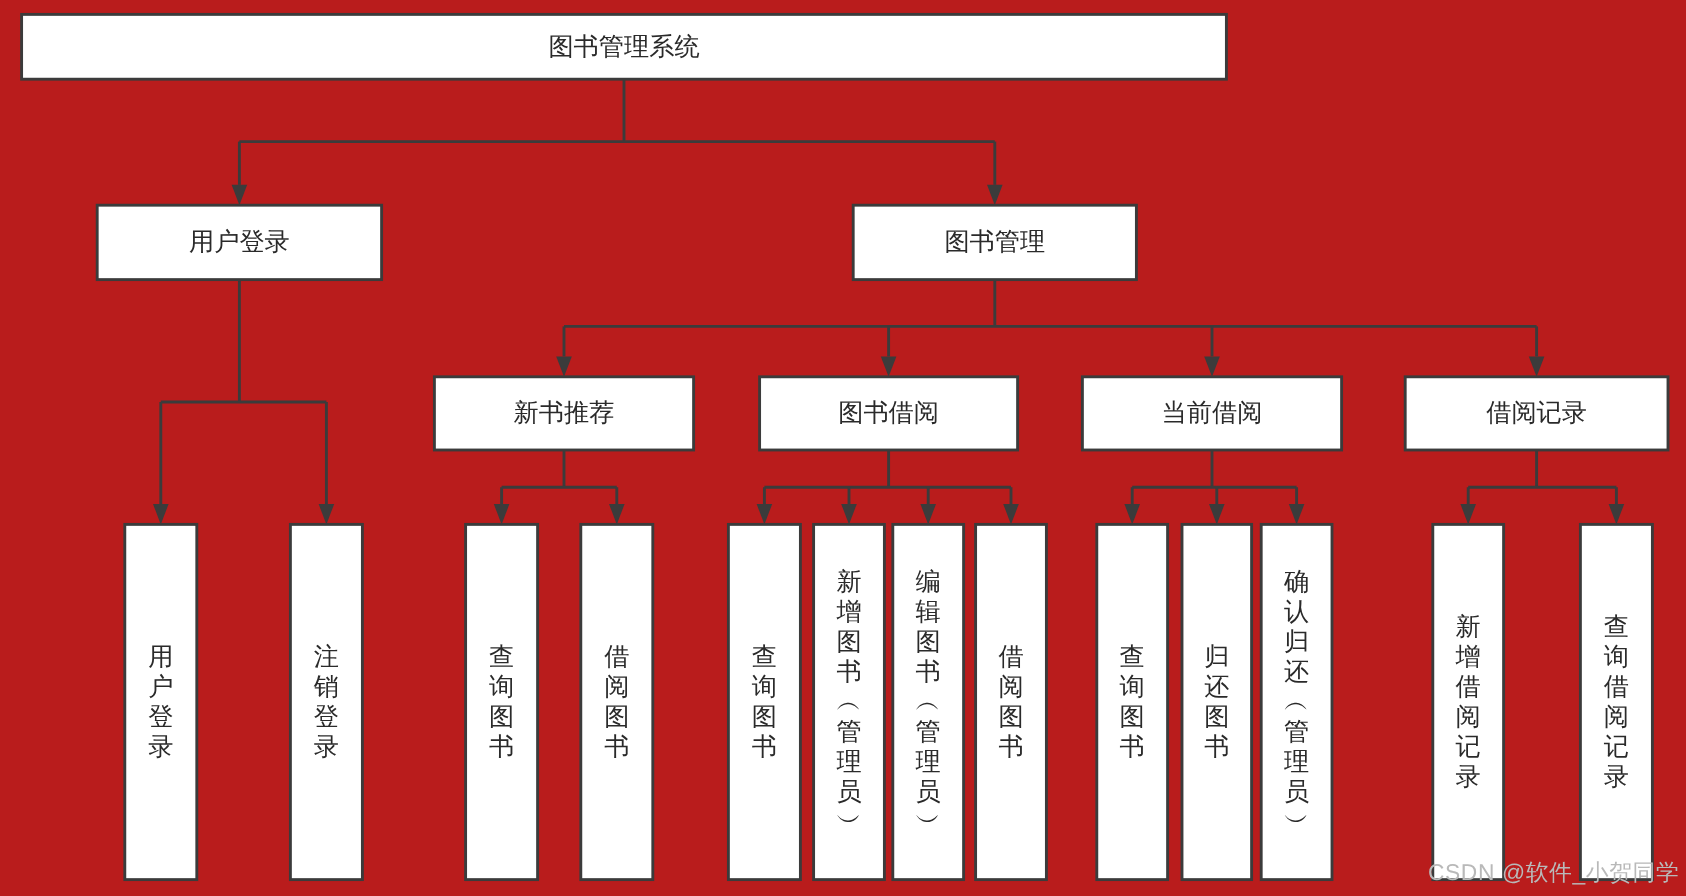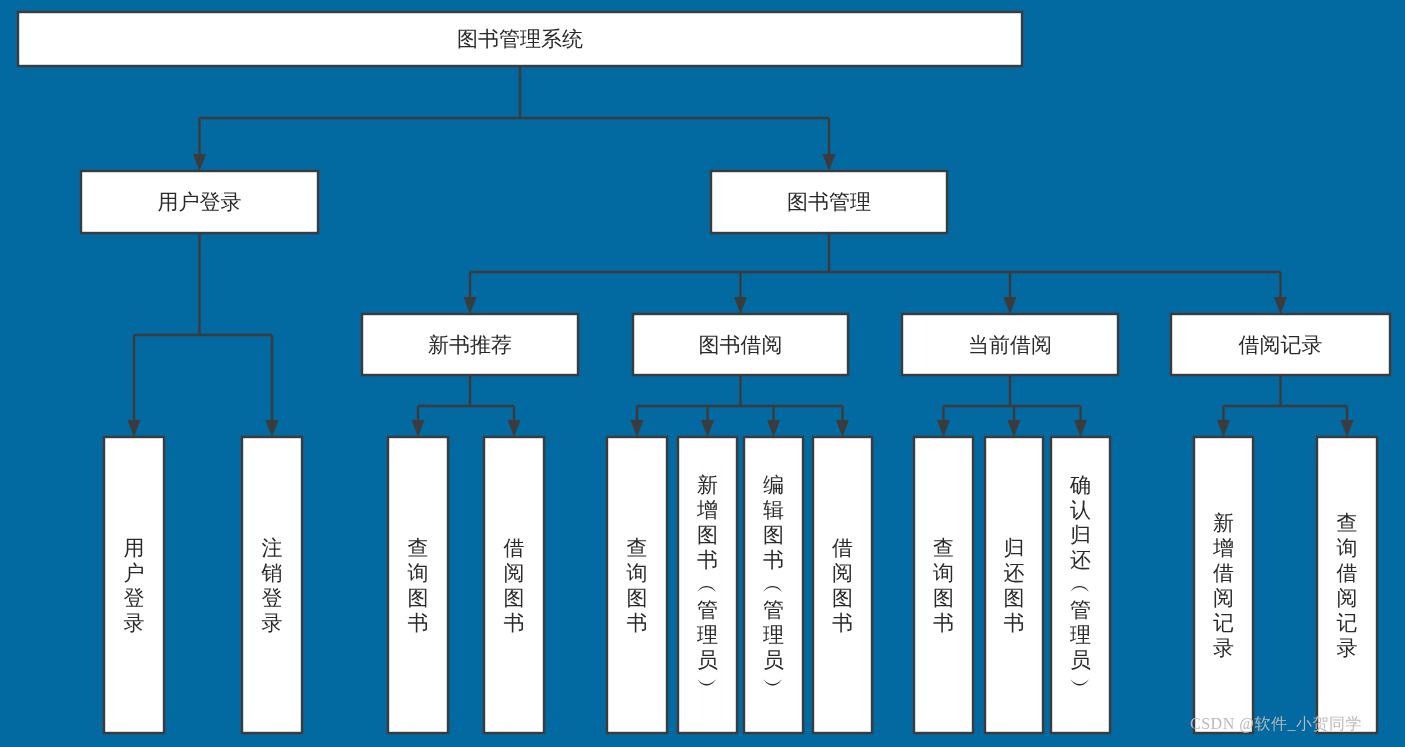--- a/index.html
+++ b/index.html
@@ -8,21 +8,21 @@
     padding: 0;
     background: #ffffff;
   }
   body {
     font-family: "DejaVu Sans", "Liberation Sans", sans-serif;
   }
   #diagram-root {
     position: relative;
     width: 1405px;
     height: 747px;
-    background: #0369a1;
+    background: #b91c1c;
     overflow: hidden;
   }
   svg.diagram-svg {
     position: absolute;
     left: 0;
     top: 0;
     width: 1405px;
     height: 747px;
     display: block;
   }
@@ -49,22 +49,22 @@
     dominant-baseline: middle;
   }
   .node-label-v {
     font-family: "DejaVu Sans", "Liberation Sans", sans-serif;
     font-size: 21px;
     fill: #2a2a2a;
     text-anchor: middle;
   }
   .watermark-text {
     position: absolute;
-    font-family: Liberation Serif, serif;
-    font-size: 16px;
+    font-family: Liberation Sans, sans-serif;
+    font-size: 19px;
     color: #b9b9b9;
     letter-spacing: 0.5px;
     white-space: nowrap;
     left: 1190px;
     top: 714px;
     pointer-events: none;
   }
 </style>
 </head>
 <body>

